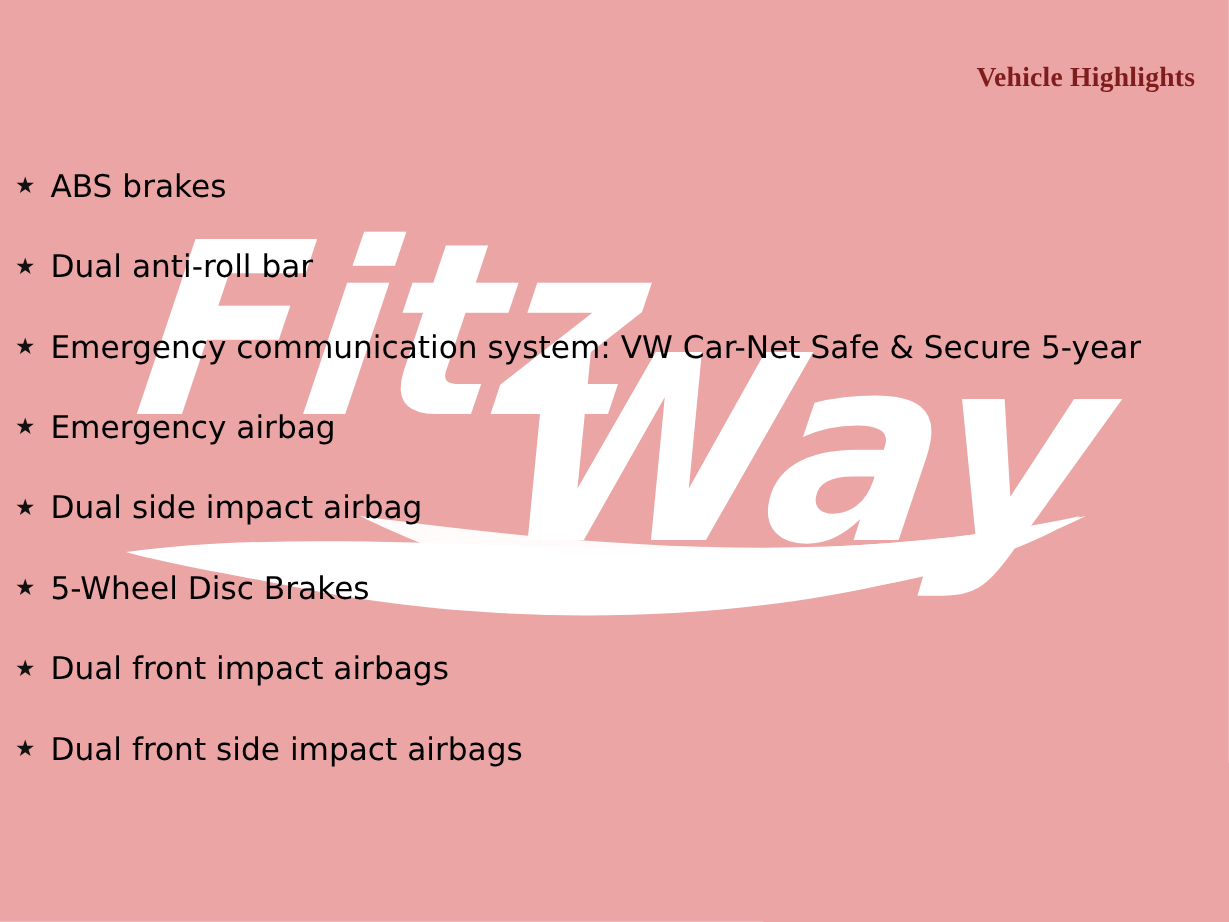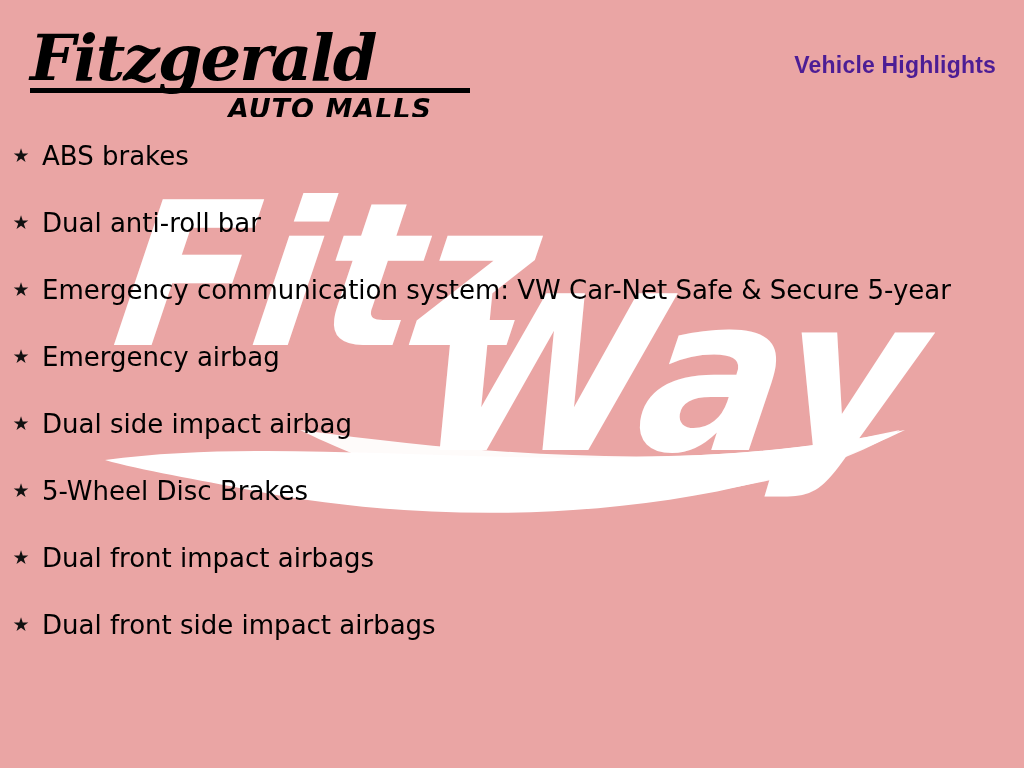--- a/index.html
+++ b/index.html
@@ -38,24 +38,24 @@
     top: 22px;
     width: 470px;
     height: 95px;
     z-index: 3;
   }
 
   .header-title {
     position: absolute;
     right: 28px;
     top: 52px;
-    font-family: Liberation Sans, sans-serif;
+    font-family: Liberation Serif, serif;
     font-weight: bold;
     font-size: 23px;
-    color: #4c1d95;
+    color: #7f1d1d;
     letter-spacing: 0.2px;
     z-index: 3;
   }
 
   
   .bullets {
     position: absolute;
     left: 0;
     top: 140px;
     width: 1000px;
@@ -93,29 +93,20 @@
     <svg viewBox="0 0 1024 470" width="1024" height="470" xmlns="http://www.w3.org/2000/svg" aria-hidden="true">
       <g fill="#ffffff">
         <text x="140" y="215" font-family="DejaVu Sans, sans-serif" font-size="200" font-weight="bold" font-style="italic" transform="skewX(-8)">Fitz</text>
         <text x="455" y="320" font-family="DejaVu Sans, sans-serif" font-size="215" font-weight="bold" font-style="italic" transform="skewX(-8)">Way</text>
         <path d="M105 330 C 330 300, 610 360, 905 300 C 700 400, 420 395, 250 360 C 200 350, 140 340, 105 330 Z"></path>
         <path d="M300 300 C 520 330, 720 340, 900 300 C 790 370, 560 390, 420 350 C 380 335, 330 315, 300 300 Z" opacity="0.95"></path>
       </g>
     </svg>
   </div>
 
-  <div class="logo">
-    <svg viewBox="0 0 470 95" width="470" height="95" xmlns="http://www.w3.org/2000/svg" aria-hidden="true">
-      <g fill="#000000">
-        <text x="8" y="58" font-family="DejaVu Serif, serif" font-size="64" font-weight="bold" font-style="italic" letter-spacing="-2">Fitzgerald</text>
-        <rect x="8" y="66" width="440" height="5"></rect>
-        <text x="206" y="96" font-family="DejaVu Sans, sans-serif" font-size="27" font-weight="bold" font-style="italic" letter-spacing="1">AUTO MALLS</text>
-      </g>
-    </svg>
-  </div>
 
   <div class="header-title">Vehicle Highlights</div>
 
   <div class="bullets">
 
     <div class="bullet">
       <span class="bullet-marker">★</span>
       <span class="bullet-text">ABS brakes</span>
     </div>
 

